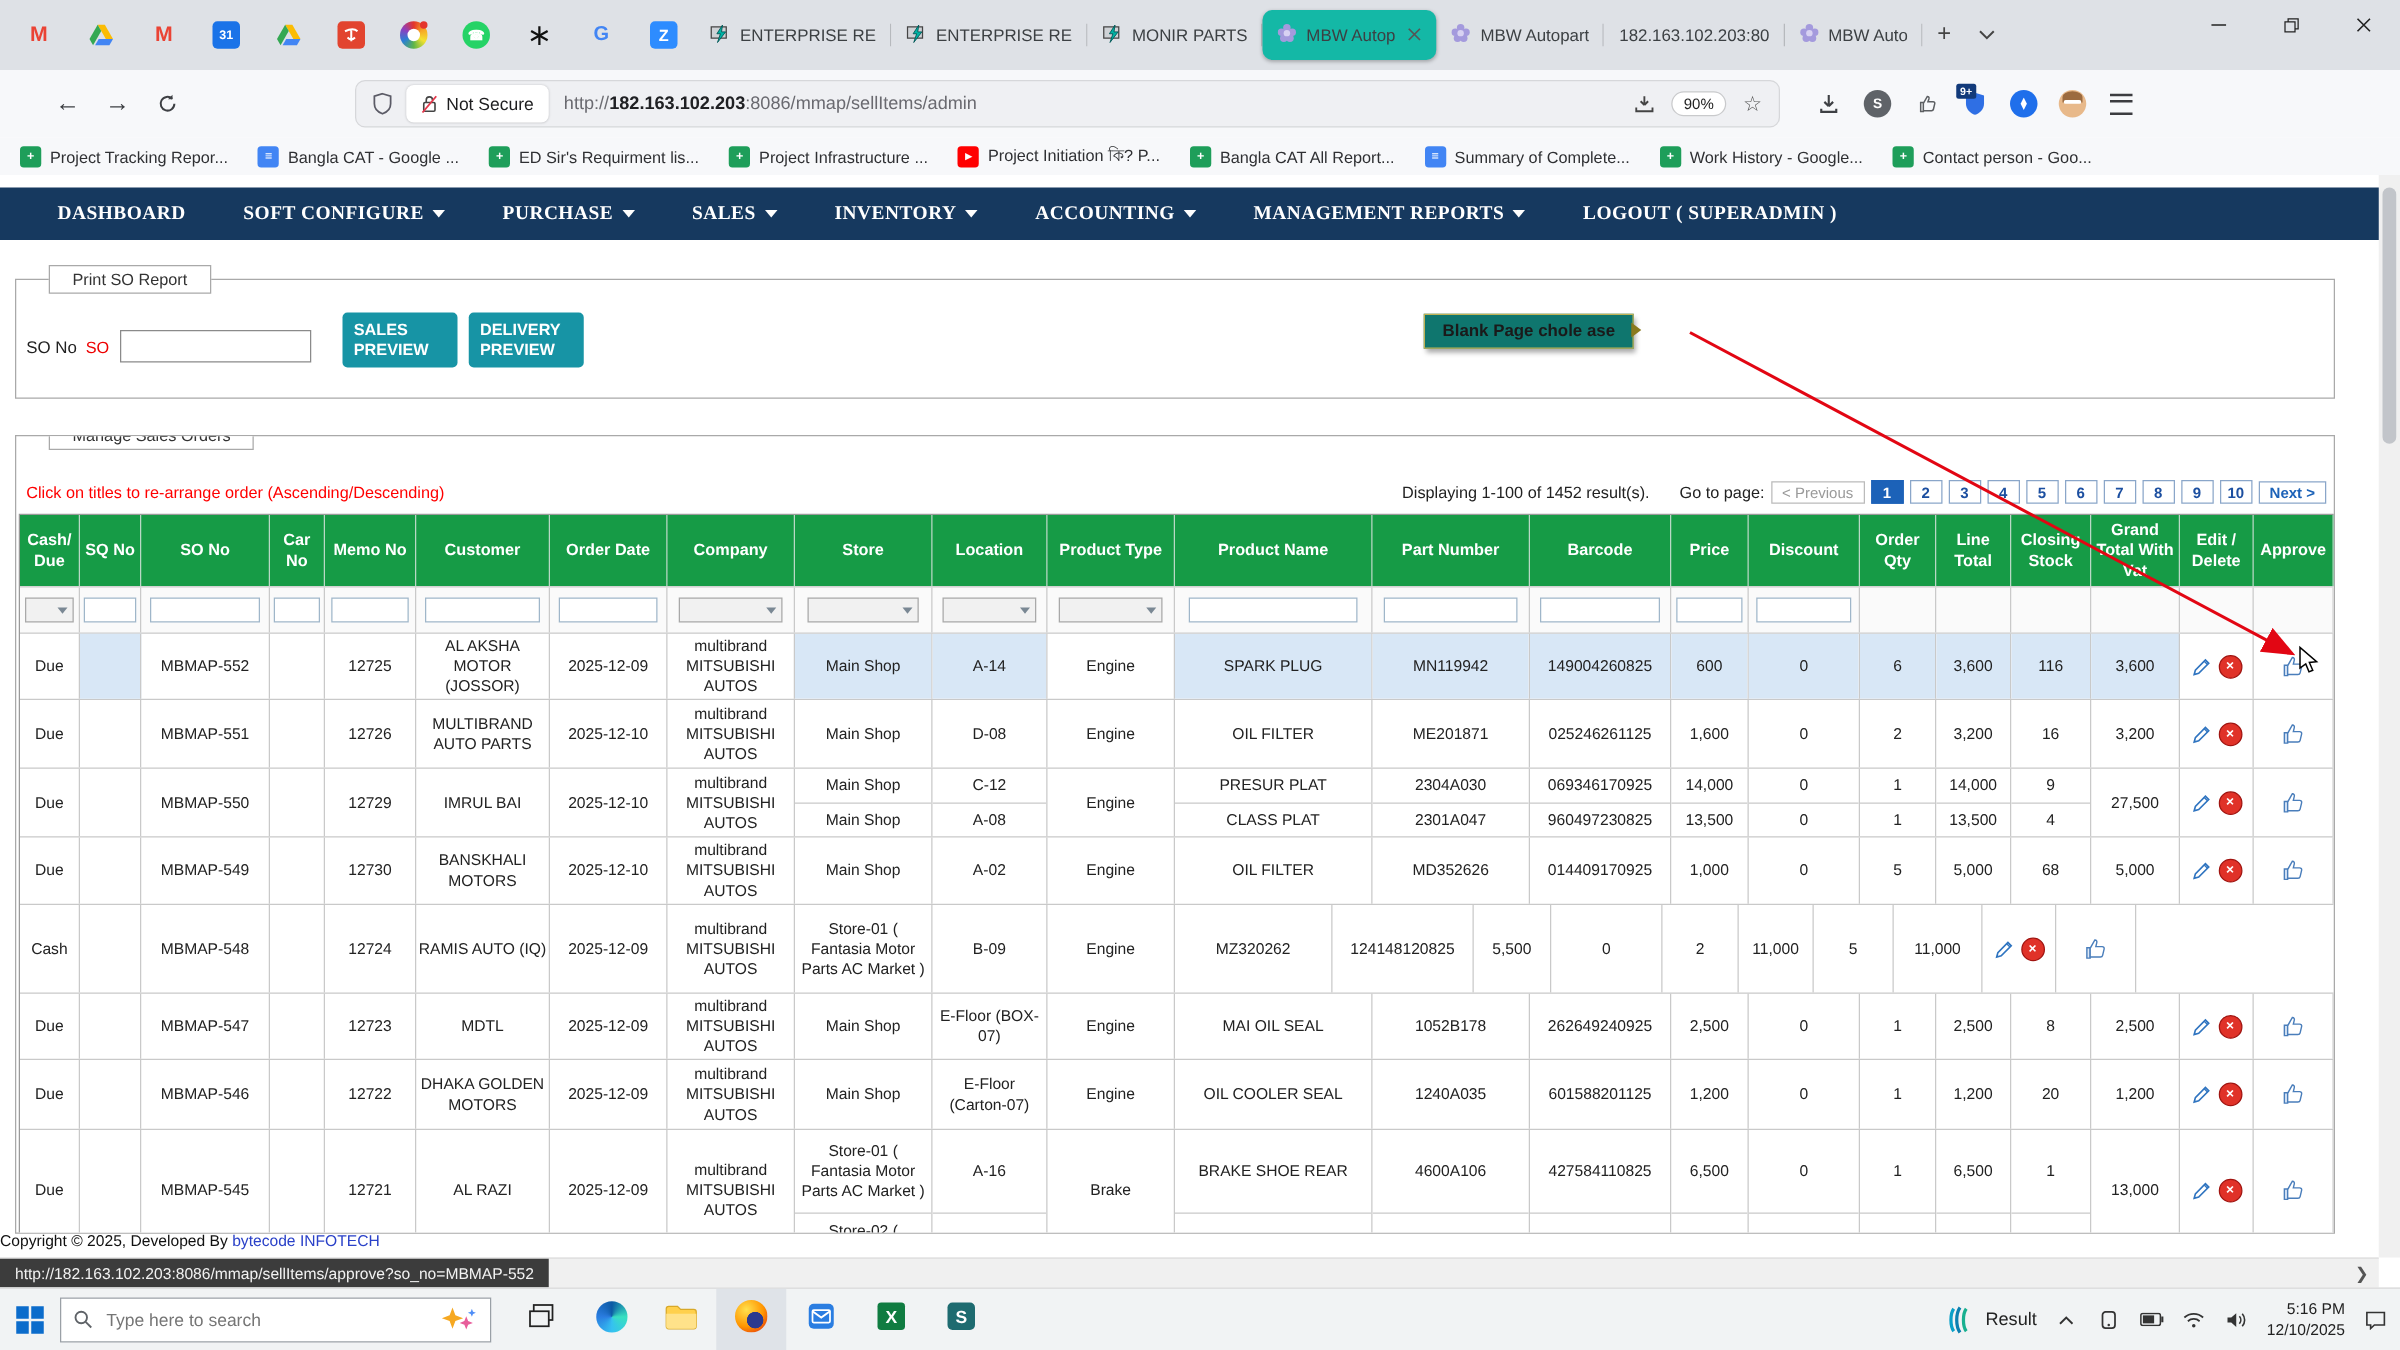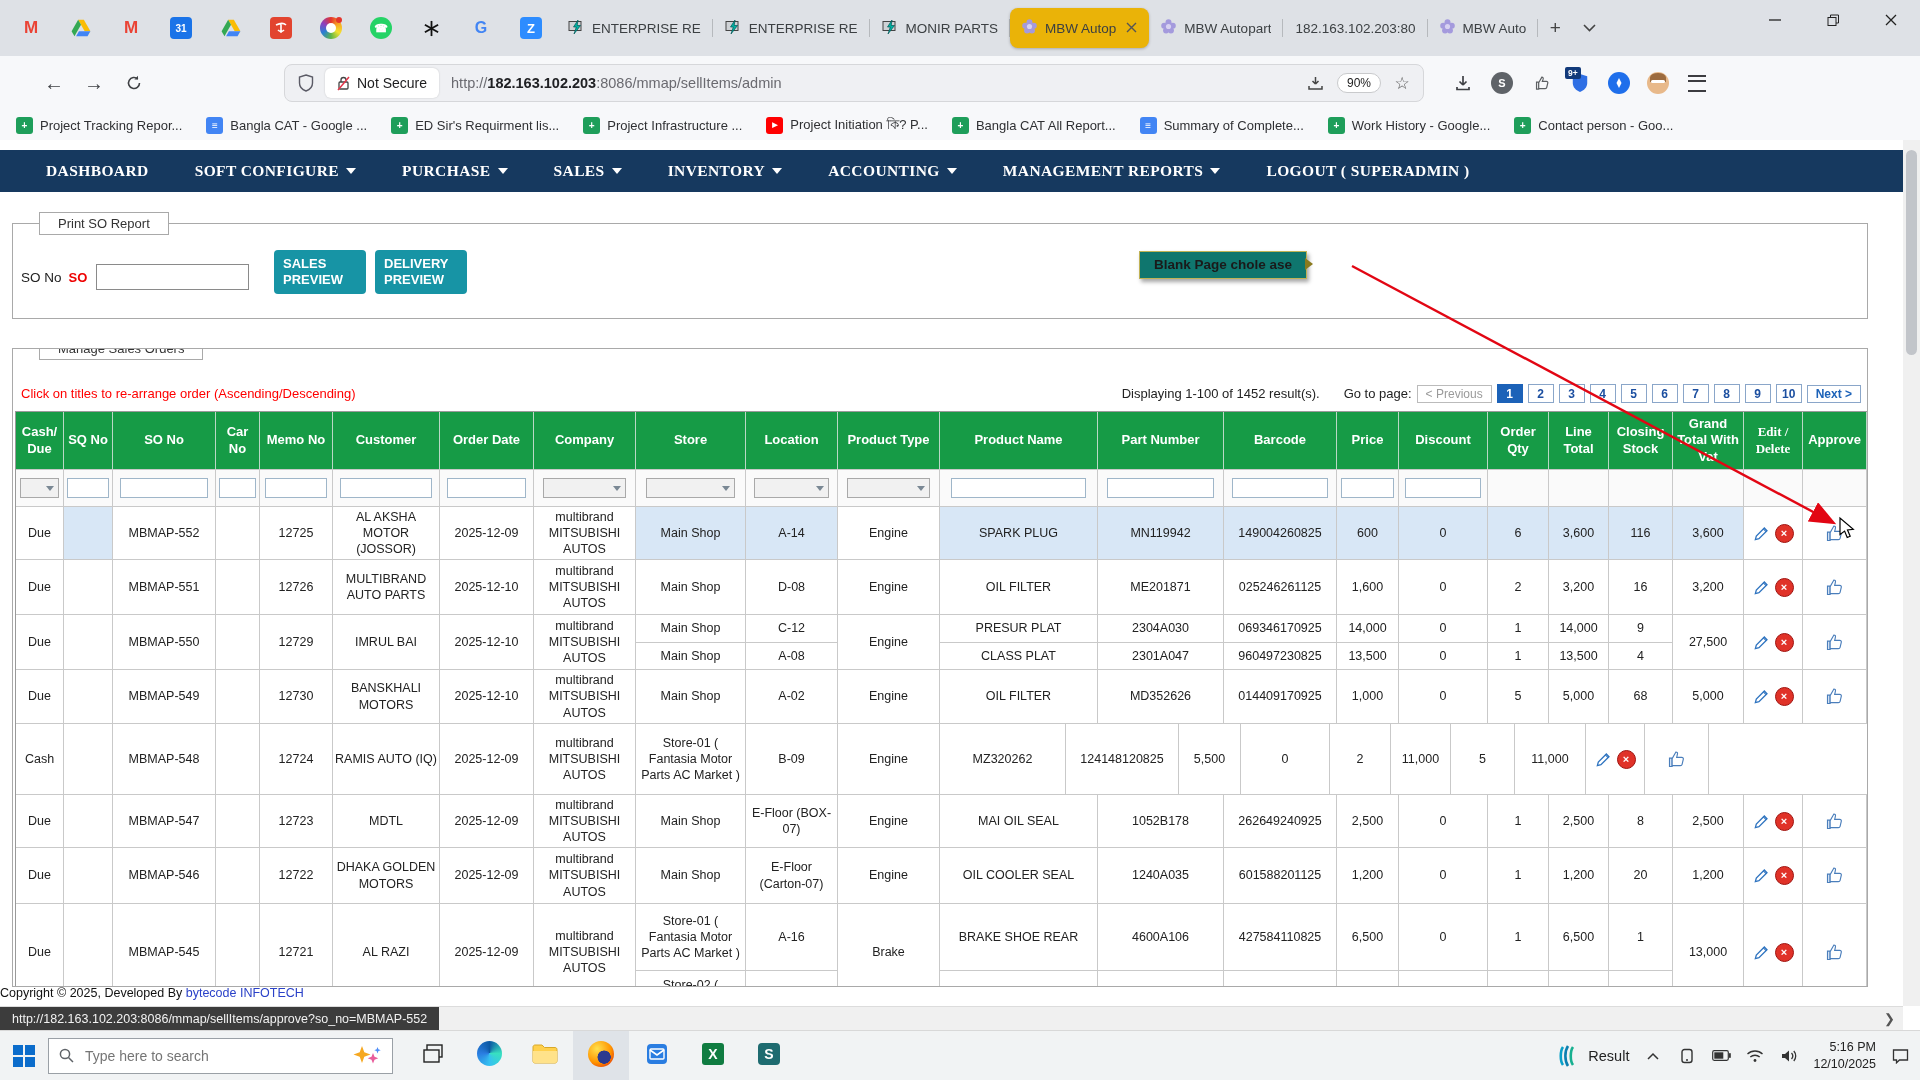--- a/index.html
+++ b/index.html
@@ -7,21 +7,21 @@
           font-family:"Liberation Sans",sans-serif;color:#222;}
   
   .tabstrip{position:absolute;top:0;left:0;width:1920px;height:56px;background:#dee1e6;
             display:flex;align-items:center;padding-left:6px;box-sizing:border-box;}
   .pin{width:50px;height:46px;display:flex;align-items:center;justify-content:center;flex:none;}
   .pinicon{width:22px;height:22px;display:flex;align-items:center;justify-content:center;border-radius:4px;
            font-size:15px;font-weight:bold;}
   .tab{height:40px;display:flex;align-items:center;gap:8px;padding:0 12px;flex:none;max-width:150px;
        font-size:13.5px;color:#3c4043;position:relative;overflow:hidden;white-space:nowrap;}
   .tab:not(.active)::after{content:"";position:absolute;right:0;top:11px;height:18px;width:1px;background:#b6b9bd;}
-  .tab.active{background:#eab308;border-radius:8px;box-shadow:0 1px 3px rgba(0,0,0,.25);max-width:170px;}
+  .tab.active{background:#14b8a6;border-radius:8px;box-shadow:0 1px 3px rgba(0,0,0,.25);max-width:170px;}
   .tab .title{overflow:hidden;text-overflow:clip;}
   .tab .closex{font-size:14px;color:#555;margin-left:2px;}
   .newtab,.tablist{width:34px;height:34px;display:flex;align-items:center;justify-content:center;
         font-size:19px;color:#444;flex:none;}
   .wincontrols{position:absolute;right:0;top:0;height:40px;display:flex;}
   .winbtn{width:58px;height:40px;display:flex;align-items:center;justify-content:center;color:#222;font-size:15px;}
   
   .toolbar{position:absolute;top:56px;left:0;width:1920px;height:54px;background:#f7f8fa;display:flex;
            align-items:center;padding-left:34px;box-sizing:border-box;}
   .navbtn{width:40px;height:36px;display:flex;align-items:center;justify-content:center;font-size:20px;color:#3e4044;}
@@ -49,21 +49,21 @@
            align-items:center;padding-left:46px;box-sizing:border-box;}
   .navitem{color:#fff;font-family:"Liberation Serif",serif;font-weight:bold;font-size:15.5px;
            letter-spacing:.4px;margin-right:46px;display:flex;align-items:center;gap:7px;white-space:nowrap;}
   .caret{width:0;height:0;border-left:5px solid transparent;border-right:5px solid transparent;border-top:6px solid #fff;}
   fieldset.panel{position:absolute;left:12px;width:1856px;border:1px solid #a9a9a9;margin:0;padding:0;box-sizing:border-box;}
   .panel-print{top:83px;height:96px;}
   .panel-manage{top:208px;height:639px;overflow:hidden;}
   .legendbox{position:absolute;top:-12px;left:26px;background:#fff;border:1px solid #a9a9a9;
              padding:3px 18px;font-size:13px;color:#333;}
   .sorow{position:absolute;left:8px;top:40px;display:flex;align-items:center;font-size:13.5px;}
-  .sored{color:#e00;font-weight:bold;margin:0 9px 0 7px;font-size:13px;}
+  .sored{color:#e00;font-weight:normal;margin:0 9px 0 7px;font-size:13px;}
   .soinput{width:147px;height:22px;border:1px solid #8a8a8a;background:#fff;}
   .btnrow{position:absolute;left:261px;top:26px;display:flex;gap:9px;}
   .pbtn{width:92px;height:44px;background:#1794a5;color:#fff;border:none;border-radius:4px;font-size:13px;
         font-weight:bold;text-align:left;padding:5px 6px 5px 9px;line-height:1.2;font-family:"Liberation Sans",sans-serif;}
   .tooltip{position:absolute;left:1139px;top:111px;background:#0f766e;border:1px solid #c0b255;
            padding:5px 14px 6px 14px;font-size:13.5px;font-weight:bold;color:#1a1a1a;
            box-shadow:2px 3px 4px rgba(0,0,0,.35);white-space:nowrap;}
   .tippointer{position:absolute;right:-7px;top:6px;width:0;height:0;border-top:6px solid transparent;
               border-bottom:6px solid transparent;border-left:8px solid #8a7a1e;}
   .hint{position:absolute;left:8px;top:245px;color:#f00;font-size:13px;}
@@ -474,21 +474,21 @@
             <div class="th" style="width: 102px; flex: 0 0 auto;">Product Type</div>
             <div class="th" style="width: 158px; flex: 0 0 auto;">Product Name</div>
             <div class="th" style="width: 126px; flex: 0 0 auto;">Part Number</div>
             <div class="th" style="width: 113px; flex: 0 0 auto;">Barcode</div>
             <div class="th" style="width: 62px; flex: 0 0 auto;">Price</div>
             <div class="th" style="width: 89px; flex: 0 0 auto;">Discount</div>
             <div class="th" style="width: 61px; flex: 0 0 auto;">Order Qty</div>
             <div class="th" style="width: 60px; flex: 0 0 auto;">Line Total</div>
             <div class="th" style="width: 64px; flex: 0 0 auto;">Closing Stock</div>
             <div class="th" style="width: 71px; flex: 0 0 auto;">Grand Total With Vat</div>
-            <div class="th" style="width: 59px; flex: 0 0 auto; font-family: Liberation Serif, serif;">Edit / Delete</div>
+            <div class="th" style="width: 59px; flex: 0 0 auto;">Edit / Delete</div>
             <div class="th" style="width: 64px; flex: 0 0 auto;">Approve</div>
           </div>
           <div class="frow">
             <div class="fcell" style="width: 48px; flex: 0 0 auto;">
               <div class="fsel">
                 <span class="fselarrow"></span>
               </div>
             </div>
             <div class="fcell" style="width: 49px; flex: 0 0 auto;">
               <input class="fin" style="">

